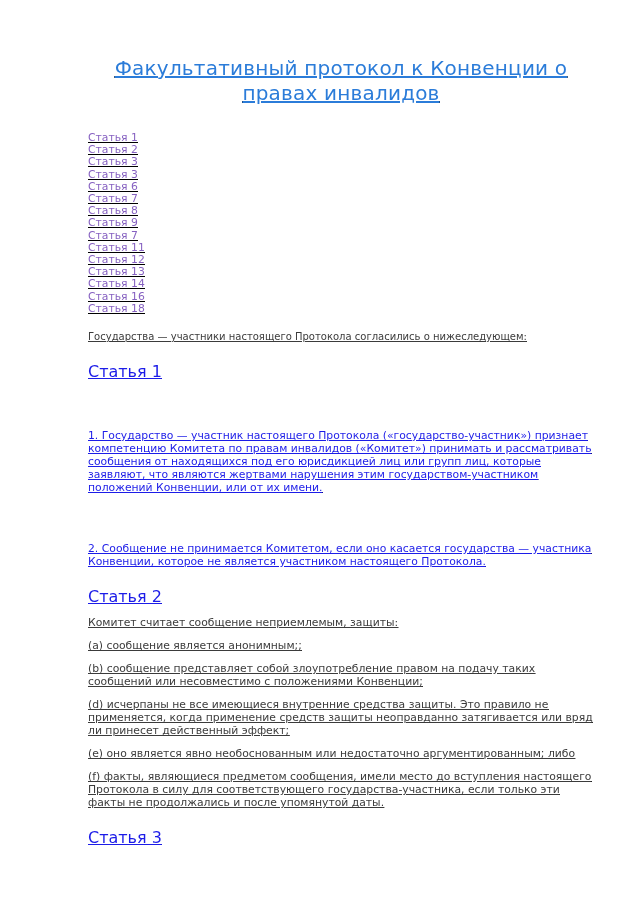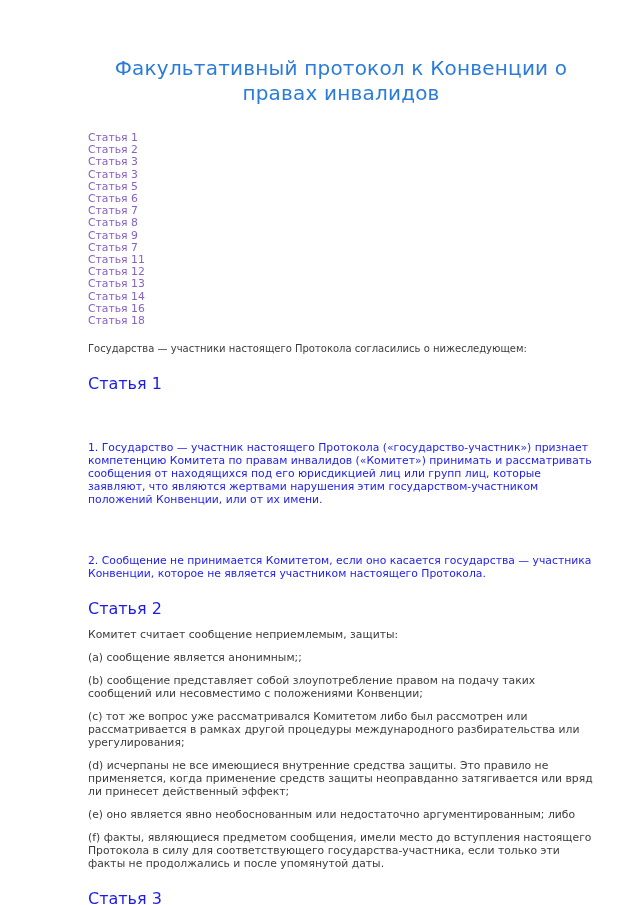--- a/index.html
+++ b/index.html
@@ -3,21 +3,21 @@
 <meta charset="utf-8">
 <style>
   :root{
     --c-title:#2b7cd9;
     --c-toc:#8661c1;
     --c-heading:#1c1ce8;
     --c-blue:#1c1ce8;
     --c-dark:#3b3b3b;
     --c-bg:#ffffff;
   }
-  *{box-sizing:border-box;}
+  *{box-sizing:border-box;text-decoration:underline;}
   html,body{margin:0;padding:0;}
   body{
     width:640px;height:905px;
     background:var(--c-bg);
     font-family:"DejaVu Sans","Liberation Sans",sans-serif;
   }
   .page{
     width:640px;height:905px;
     padding:56px 46px 0 88px;
     overflow:hidden;
@@ -67,21 +67,20 @@
 <body>
 
 <div class="page">
   <h1 class="title">Факультативный протокол к Конвенции о правах инвалидов</h1>
 
   <nav class="toc" id="toc">
       <a href="#">Статья 1</a>
       <a href="#">Статья 2</a>
       <a href="#">Статья 3</a>
       <a href="#">Статья 3</a>
-      <a href="#">Статья 5</a>
       <a href="#">Статья 6</a>
       <a href="#">Статья 7</a>
       <a href="#">Статья 8</a>
       <a href="#">Статья 9</a>
       <a href="#">Статья 7</a>
       <a href="#">Статья 11</a>
       <a href="#">Статья 12</a>
       <a href="#">Статья 13</a>
       <a href="#">Статья 14</a>
       <a href="#">Статья 16</a>
@@ -91,19 +90,18 @@
   <p class="intro">Государства — участники настоящего Протокола согласились о нижеследующем:</p>
 
   <div id="sections">
       <h2 class="section-heading">Статья 1</h2>
       <p class="para blue">1. Государство — участник настоящего Протокола («государство-участник») признает компетенцию Комитета по правам инвалидов («Комитет») принимать и рассматривать сообщения от находящихся под его юрисдикцией лиц или групп лиц, которые заявляют, что являются жертвами нарушения этим государством-участником положений Конвенции, или от их имени.</p>
       <p class="para blue">2. Сообщение не принимается Комитетом, если оно касается государства — участника Конвенции, которое не является участником настоящего Протокола.</p>
       <h2 class="section-heading">Статья 2</h2>
       <p class="para dark">Комитет считает сообщение неприемлемым, защиты:</p>
       <p class="para dark">(a) сообщение является анонимным;;</p>
       <p class="para dark">(b) сообщение представляет собой злоупотребление правом на подачу таких сообщений или несовместимо с положениями Конвенции;</p>
-      <p class="para dark">(c) тот же вопрос уже рассматривался Комитетом либо был рассмотрен или рассматривается в рамках другой процедуры международного разбирательства или урегулирования;</p>
       <p class="para dark">(d) исчерпаны не все имеющиеся внутренние средства защиты. Это правило не применяется, когда применение средств защиты неоправданно затягивается или вряд ли принесет действенный эффект;</p>
       <p class="para dark">(e) оно является явно необоснованным или недостаточно аргументированным; либо</p>
       <p class="para dark">(f) факты, являющиеся предметом сообщения, имели место до вступления настоящего Протокола в силу для соответствующего государства-участника, если только эти факты не продолжались и после упомянутой даты.</p>
       <h2 class="section-heading">Статья 3</h2>
     </div>
 </div>
 
 </body></html>

